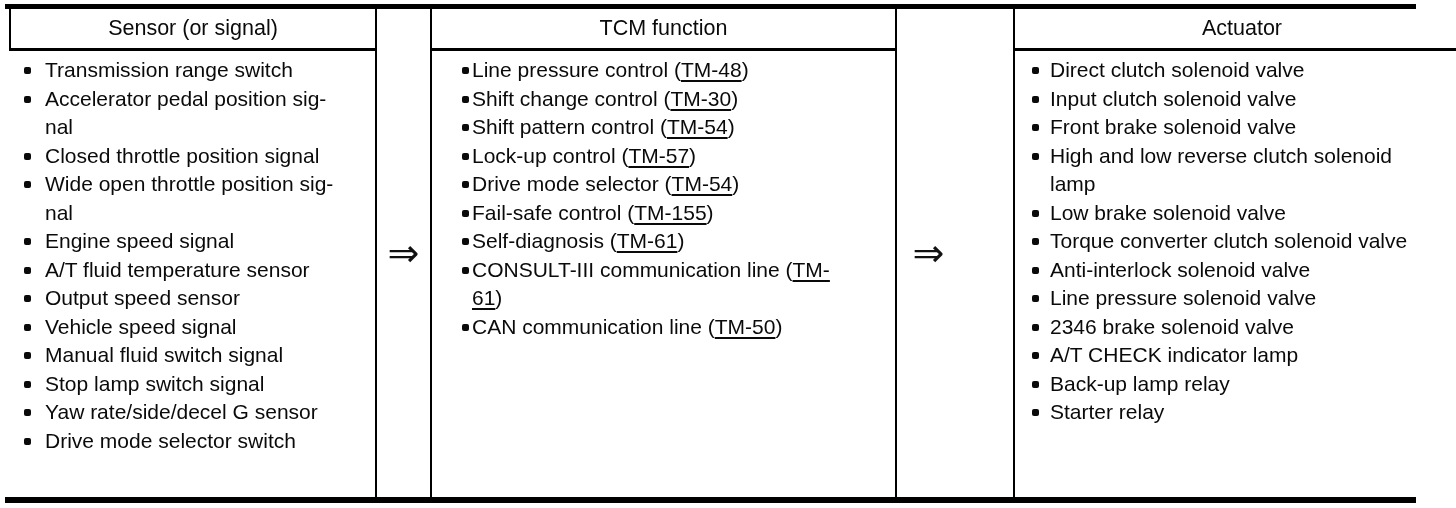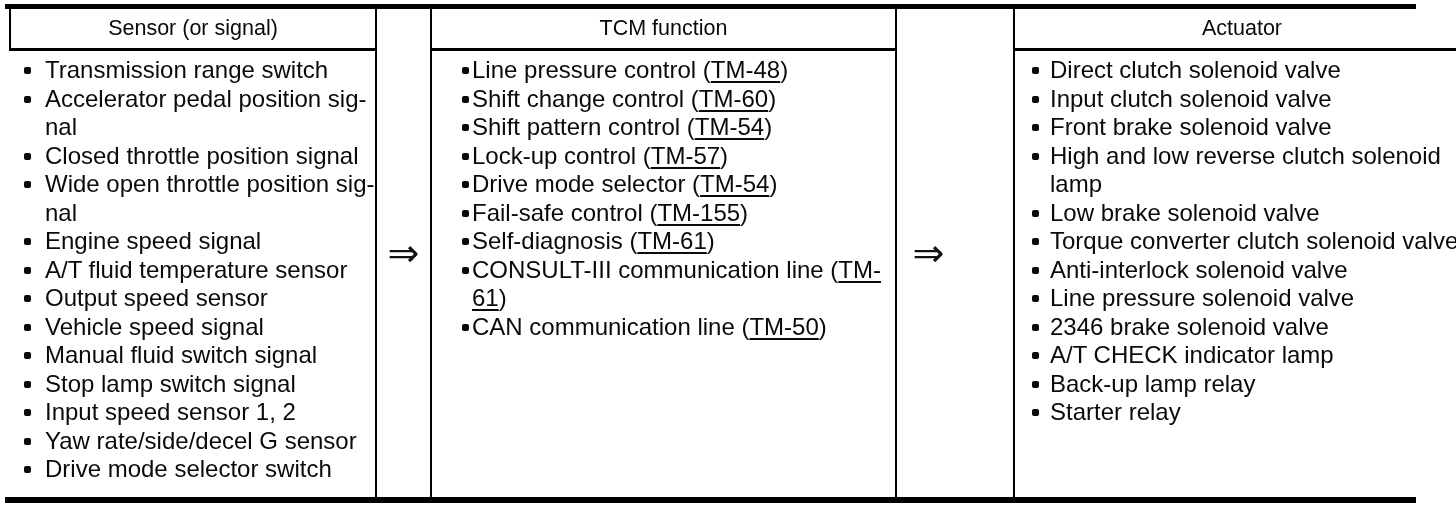--- a/index.html
+++ b/index.html
@@ -27,21 +27,21 @@
     font-size:21.5px;
     box-sizing:content-box;
   }
   .col0 .hdr{border-left:2px solid #000;margin-left:-2px;}
 
   ul.items{list-style:none;margin:5px 0 0 0;padding:0;}
   .col0 ul.items{padding-left:34px;padding-right:4px;}
   .col1 ul.items{padding-left:40px;}
   .col2 ul.items{padding-left:35px;padding-right:2px;}
 
-  li.item{position:relative;font-size:24px;line-height:28.5px;}
+  li.item{position:relative;font-size:21px;line-height:28.5px;}
   li.item::before{
     content:"";
     position:absolute;
     width:7px;height:7px;
     background:#0a0a0a;border-radius:2px;
     top:11px;
   }
   .col0 li.item::before{left:-21px;}
   .col1 li.item::before{left:-10px;}
   .col2 li.item::before{left:-18px;}
@@ -99,43 +99,40 @@
         <li class="item">
           <div class="line">Vehicle speed signal</div>
         </li>
         <li class="item">
           <div class="line">Manual fluid switch signal</div>
         </li>
         <li class="item">
           <div class="line">Stop lamp switch signal</div>
         </li>
         <li class="item">
-          <div class="line">Input speed sensor 1, 2</div>
-        </li>
-        <li class="item">
           <div class="line">Yaw rate/side/decel G sensor</div>
         </li>
         <li class="item">
           <div class="line">Drive mode selector switch</div>
         </li>
       </ul>
   </div>
 
   <div class="gap gap1">
     <span>⇒</span>
   </div>
 
   <div class="col col1">
     <div class="hdr">TCM function</div>
     <ul class="items">
         <li class="item">
           <div class="line">Line pressure control (<a class="tm-link">TM-48</a>)</div>
         </li>
         <li class="item">
-          <div class="line">Shift change control (<a class="tm-link">TM-60</a>)</div>
+          <div class="line">Shift change control (<a class="tm-link">TM-30</a>)</div>
         </li>
         <li class="item">
           <div class="line">Shift pattern control (<a class="tm-link">TM-54</a>)</div>
         </li>
         <li class="item">
           <div class="line">Lock-up control (<a class="tm-link">TM-57</a>)</div>
         </li>
         <li class="item">
           <div class="line">Drive mode selector (<a class="tm-link">TM-54</a>)</div>
         </li>

